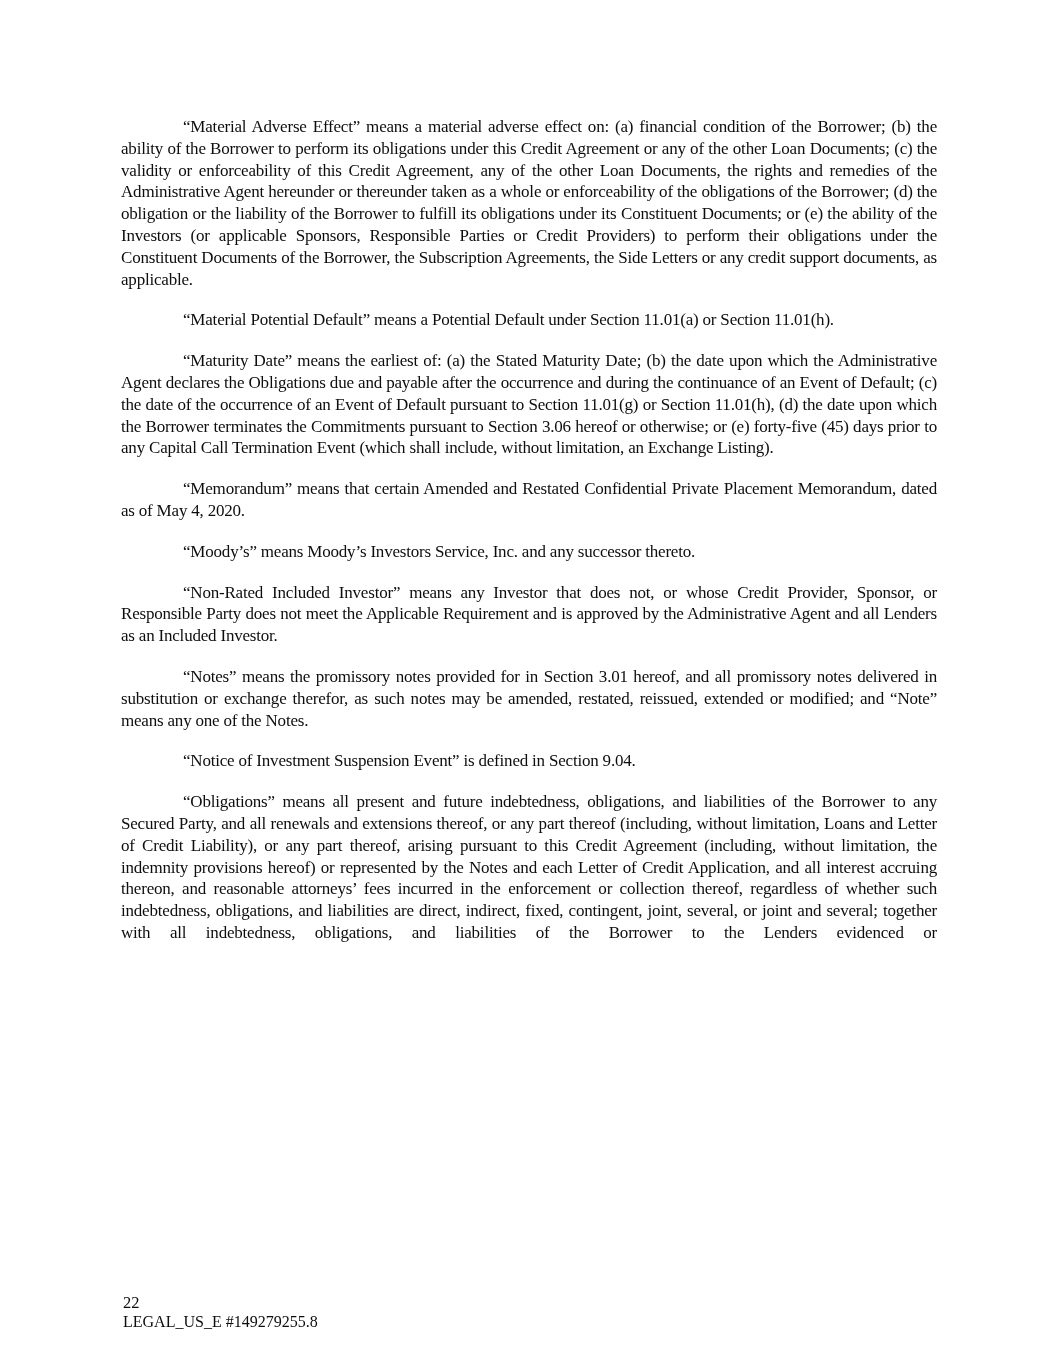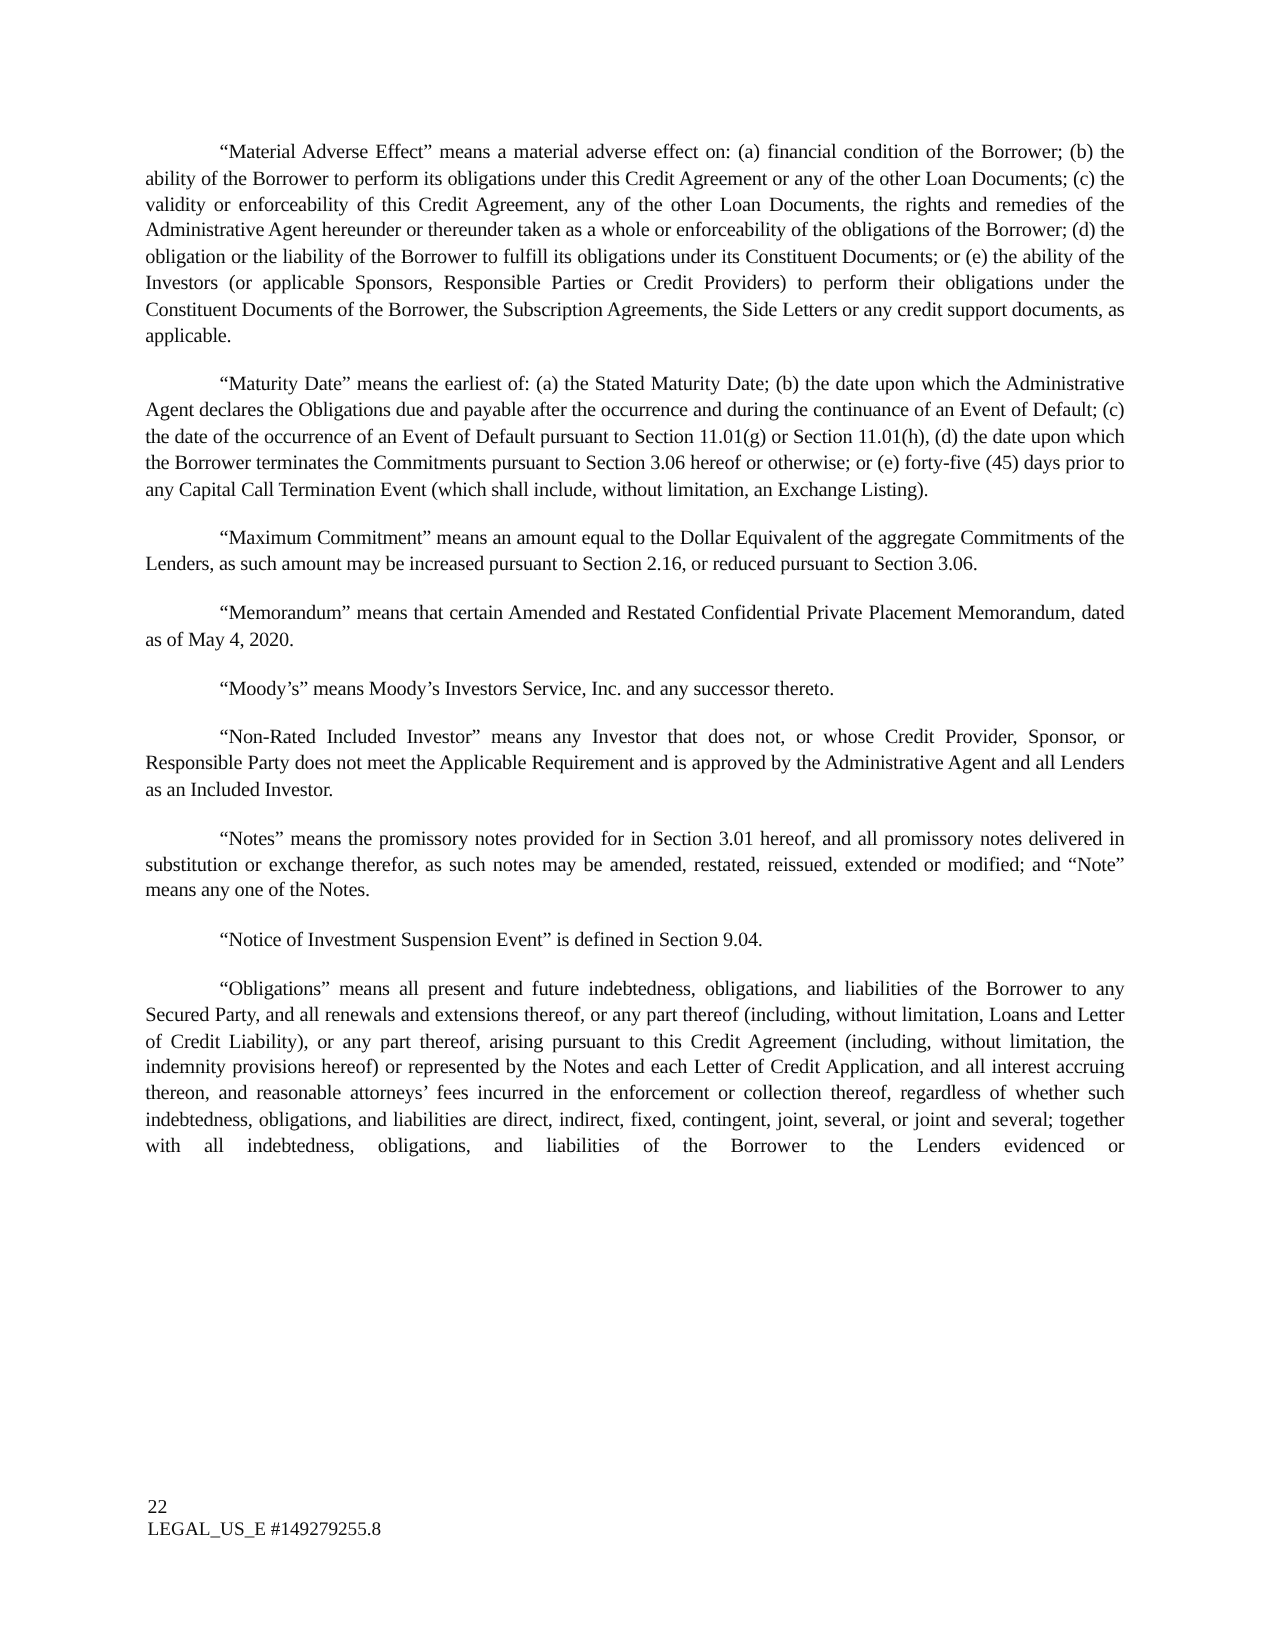--- a/index.html
+++ b/index.html
@@ -28,39 +28,39 @@
     text-indent: 62px;
     margin: 0 0 19px 0;
   }
   .para.continued {
     text-align-last: justify; 
     margin-bottom: 11px;
   }
   .footer {
     position: absolute;
     left: 123px;
-    top: 1245px;
+    top: 1292px;
   }
   .page-number {
     font-size: 16.5px;
     line-height: 21px;
   }
   .doc-id {
     font-size: 16px;
     line-height: 18px;
   }
 </style>
 </head>
 <body>
 
 <div class="page">
   <div class="content">
     <p class="para">“Material Adverse Effect” means a material adverse effect on: (a) financial condition of the Borrower; (b) the ability of the Borrower to perform its obligations under this Credit Agreement or any of the other Loan Documents; (c) the validity or enforceability of this Credit Agreement, any of the other Loan Documents, the rights and remedies of the Administrative Agent hereunder or thereunder taken as a whole or enforceability of the obligations of the Borrower; (d) the obligation or the liability of the Borrower to fulfill its obligations under its Constituent Documents; or (e) the ability of the Investors (or applicable Sponsors, Responsible Parties or Credit Providers) to perform their obligations under the Constituent Documents of the Borrower, the Subscription Agreements, the Side Letters or any credit support documents, as applicable.</p>
+    <p class="para">“Material Potential Default” means a Potential Default under Section 11.01(a) or Section 11.01(h).</p>
     <p class="para">“Maturity Date” means the earliest of: (a) the Stated Maturity Date; (b) the date upon which the Administrative Agent declares the Obligations due and payable after the occurrence and during the continuance of an Event of Default; (c) the date of the occurrence of an Event of Default pursuant to Section 11.01(g) or Section 11.01(h), (d) the date upon which the Borrower terminates the Commitments pursuant to Section 3.06 hereof or otherwise; or (e) forty-five (45) days prior to any Capital Call Termination Event (which shall include, without limitation, an Exchange Listing).</p>
-    <p class="para">“Maximum Commitment” means an amount equal to the Dollar Equivalent of the aggregate Commitments of the Lenders, as such amount may be increased pursuant to Section 2.16, or reduced pursuant to Section 3.06.</p>
     <p class="para">“Memorandum” means that certain Amended and Restated Confidential Private Placement Memorandum, dated as of May 4, 2020.</p>
     <p class="para">“Moody’s” means Moody’s Investors Service, Inc. and any successor thereto.</p>
     <p class="para">“Non-Rated Included Investor” means any Investor that does not, or whose Credit Provider, Sponsor, or Responsible Party does not meet the Applicable Requirement and is approved by the Administrative Agent and all Lenders as an Included Investor.</p>
     <p class="para">“Notes” means the promissory notes provided for in Section 3.01 hereof, and all promissory notes delivered in substitution or exchange therefor, as such notes may be amended, restated, reissued, extended or modified; and “Note” means any one of the Notes.</p>
     <p class="para">“Notice of Investment Suspension Event” is defined in Section 9.04.</p>
     <p class="para continued">“Obligations” means all present and future indebtedness, obligations, and liabilities of the Borrower to any Secured Party, and all renewals and extensions thereof, or any part thereof (including, without limitation, Loans and Letter of Credit Liability), or any part thereof, arising pursuant to this Credit Agreement (including, without limitation, the indemnity provisions hereof) or represented by the Notes and each Letter of Credit Application, and all interest accruing thereon, and reasonable attorneys’ fees incurred in the enforcement or collection thereof, regardless of whether such indebtedness, obligations, and liabilities are direct, indirect, fixed, contingent, joint, several, or joint and several; together with all indebtedness, obligations, and liabilities of the Borrower to the Lenders evidenced or</p>
   </div>
   <div class="footer">
     <div class="page-number">22</div>
     <div class="doc-id">LEGAL_US_E #149279255.8</div>

